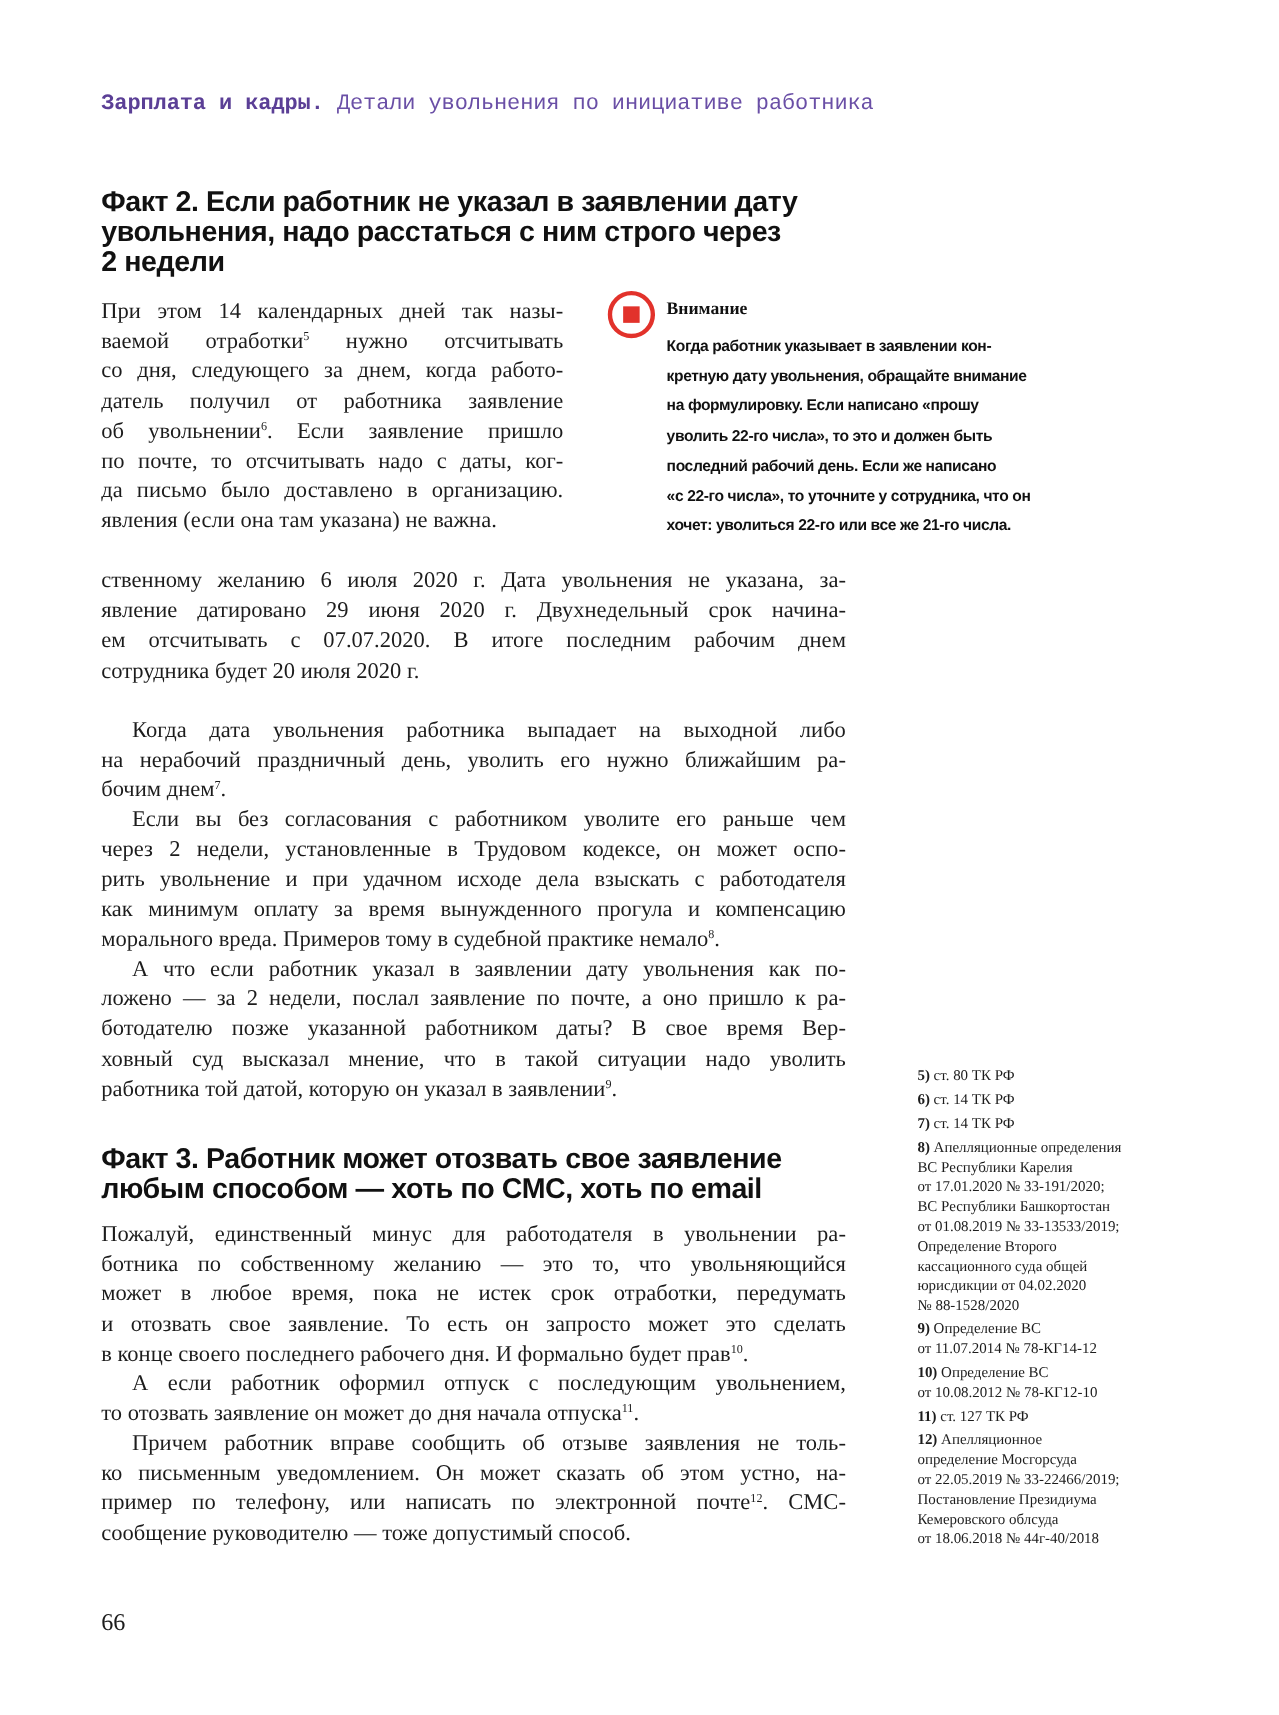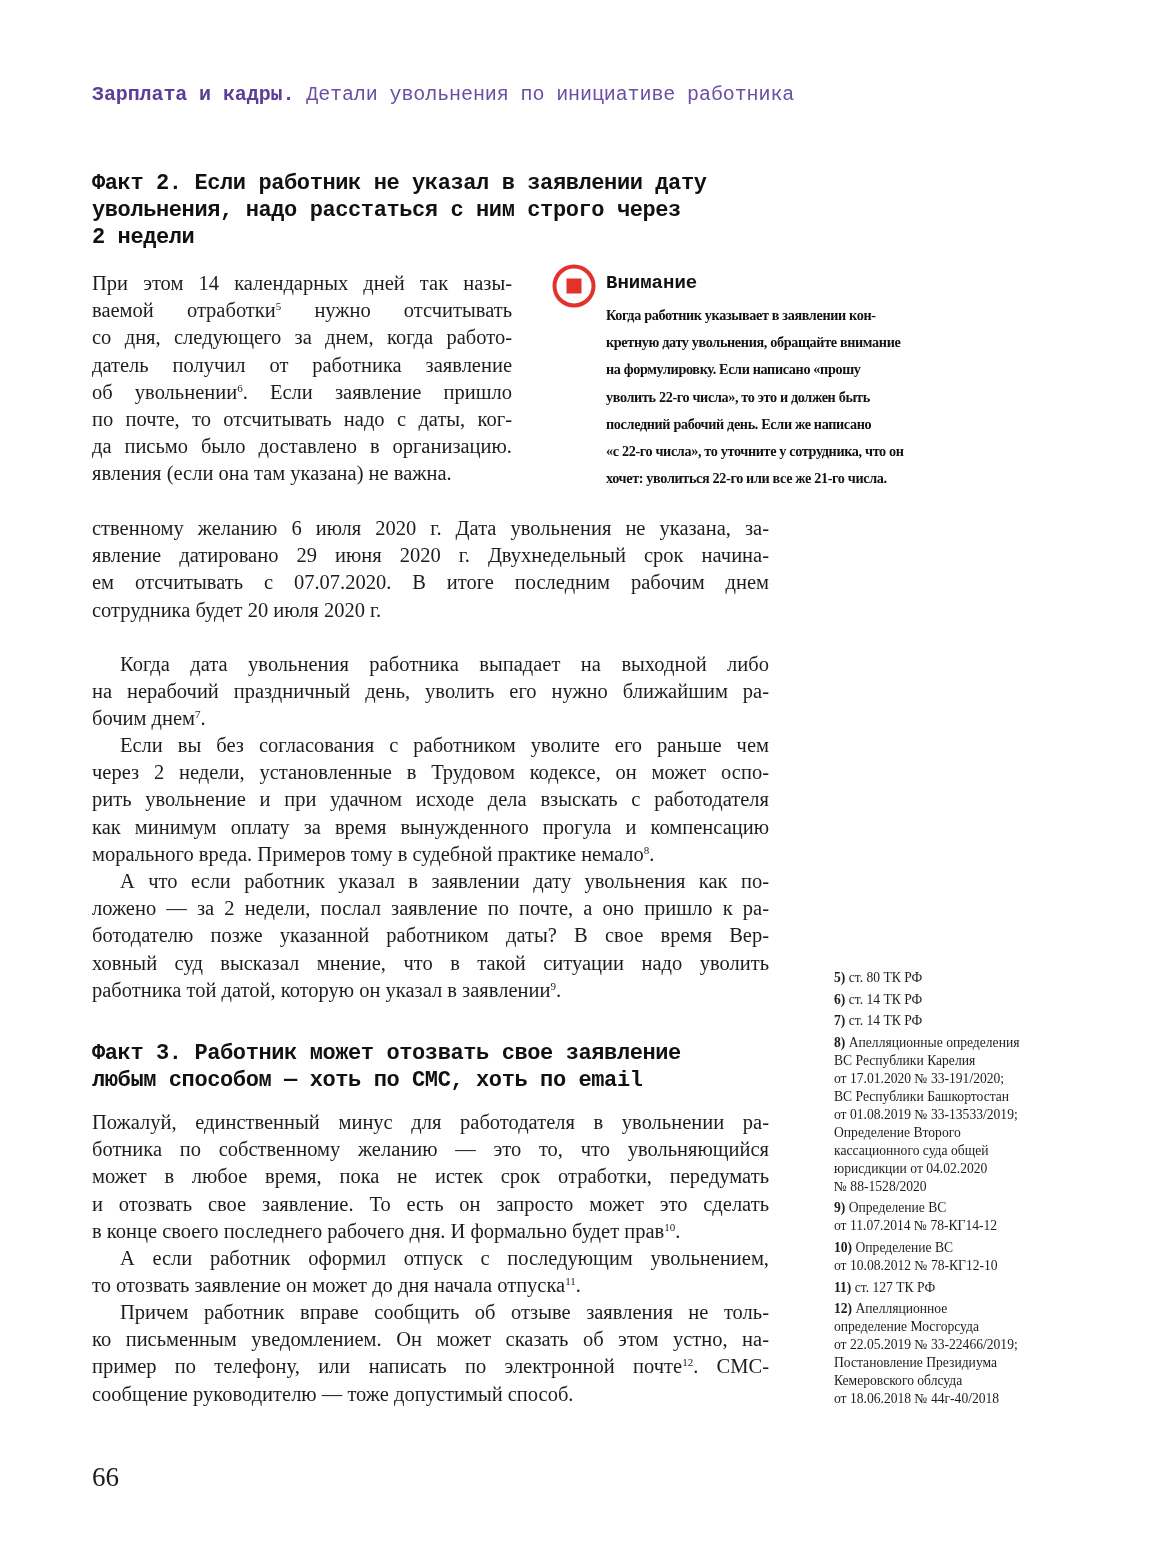--- a/index.html
+++ b/index.html
@@ -2,43 +2,43 @@
 <html><head>
 <meta charset="utf-8">
 <style>
   html, body { margin: 0; padding: 0; background: #ffffff; }
   body { width: 1163px; height: 1559px; position: relative; overflow: hidden; color: #1a1a1a; }
   .serif { font-family: Liberation Mono, monospace; }
   .running-head { position: absolute; left: 92px; top: 83px; font-size: 20px; color: #5b3f96; white-space: nowrap; letter-spacing: -0.1px; }
   .running-head .section { font-weight: bold; }
   .running-head .topic { font-weight: normal; color: #6a4fa6; }
 
-  .heading { position: absolute; left: 92px; font-family: Liberation Mono, monospace; font-weight: bold; font-size: 22px; line-height: 27px; color: #111; letter-spacing: -0.4px; }
+  .heading { position: absolute; left: 92px; font-family: Liberation Sans, sans-serif; font-weight: bold; font-size: 26px; line-height: 27px; color: #111; letter-spacing: -0.4px; }
   .heading .hl { display: block; white-space: nowrap; }
 
   .body { position: absolute; left: 92px; width: 677px; font-family: "Liberation Serif", serif; font-size: 20.5px; line-height: 27.2px; color: #1c1c1c; }
   .body .ln { display: block; white-space: nowrap; height: 27.2px; text-align: justify; text-align-last: justify; }
   .body .ln.last { text-align-last: left; font-family: Liberation Serif, serif; }
   .body .ln.indent { padding-left: 28px; }
   sup { font-size: 11px; line-height: 0; vertical-align: 7px; }
 
   .col-narrow { width: 420px; }
 
   .callout { position: absolute; left: 552px; top: 264px; width: 500px; }
   .callout-icon { position: absolute; left: 0; top: 0; width: 44px; height: 44px; }
-  .callout-title { position: absolute; left: 54px; top: 8px; font-family: Liberation Mono, monospace; font-weight: bold; font-size: 19px; color: #111; white-space: nowrap; }
-  .callout-body { position: absolute; left: 54px; top: 38px; font-family: Liberation Serif, serif; font-weight: bold; font-size: 14.2px; line-height: 27.2px; color: #111; letter-spacing: -0.35px; }
+  .callout-title { position: absolute; left: 54px; top: 8px; font-family: Liberation Serif, serif; font-weight: bold; font-size: 16px; color: #111; white-space: nowrap; }
+  .callout-body { position: absolute; left: 54px; top: 38px; font-family: Liberation Sans, sans-serif; font-weight: bold; font-size: 14.2px; line-height: 27.2px; color: #111; letter-spacing: -0.35px; }
   .callout-body .cl { display: block; white-space: nowrap; }
 
   .footnotes { position: absolute; left: 823px; top: 969px; width: 240px; font-family: "Liberation Serif", serif; font-size: 13.6px; line-height: 18px; color: #1c1c1c; }
   .fn { margin-bottom: 3.6px; }
   .fn .num { font-weight: bold; }
   .fn .fl { display: block; white-space: nowrap; margin-left: 11px; }
 
-  .page-number { position: absolute; left: 92px; top: 1462px; font-family: "Liberation Serif", serif; font-size: 27px; color: #1c1c1c; }
+  .page-number { position: absolute; left: 92px; top: 1462px; font-family: "Liberation Serif", serif; font-size: 22px; color: #1c1c1c; }
 </style>
 </head>
 <body>
 
 <div class="running-head serif">
   <span class="section">Зарплата и кадры.</span>
   <span class="topic">Детали увольнения по инициативе работника</span>
 </div>
 
 <div class="heading" style="top:170px;">

